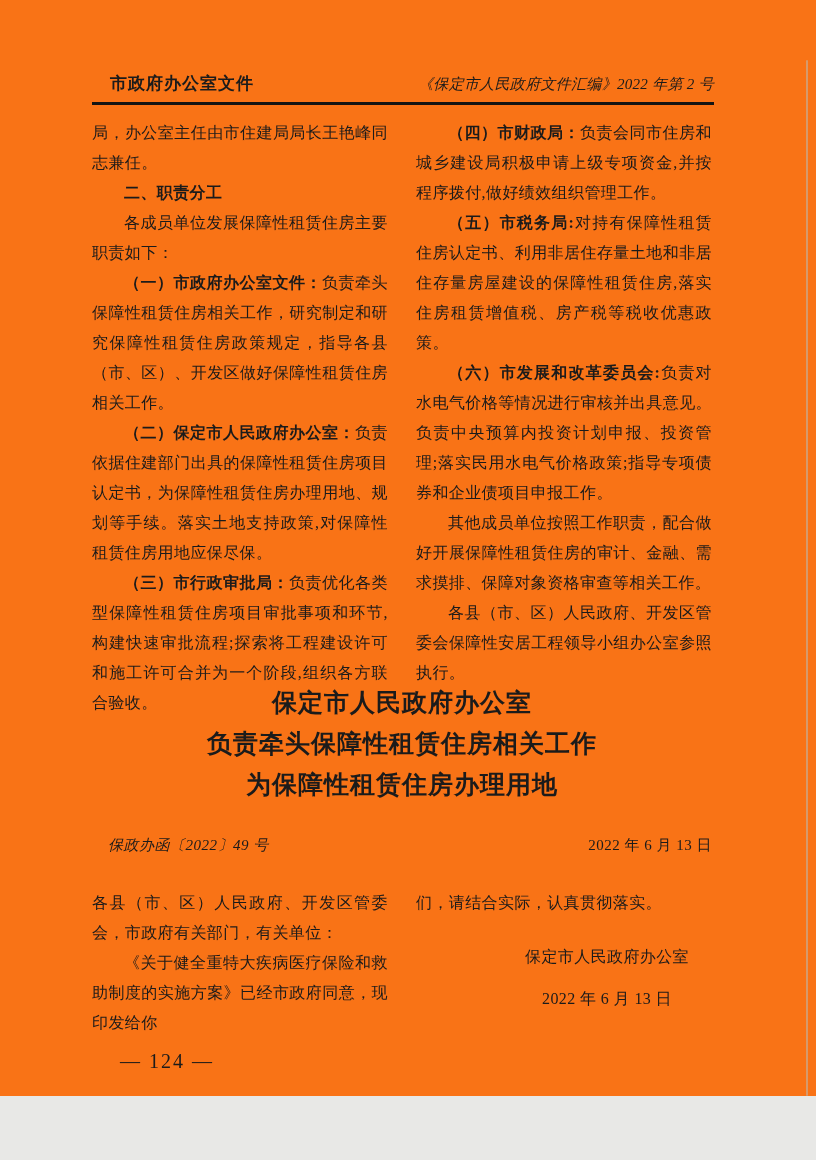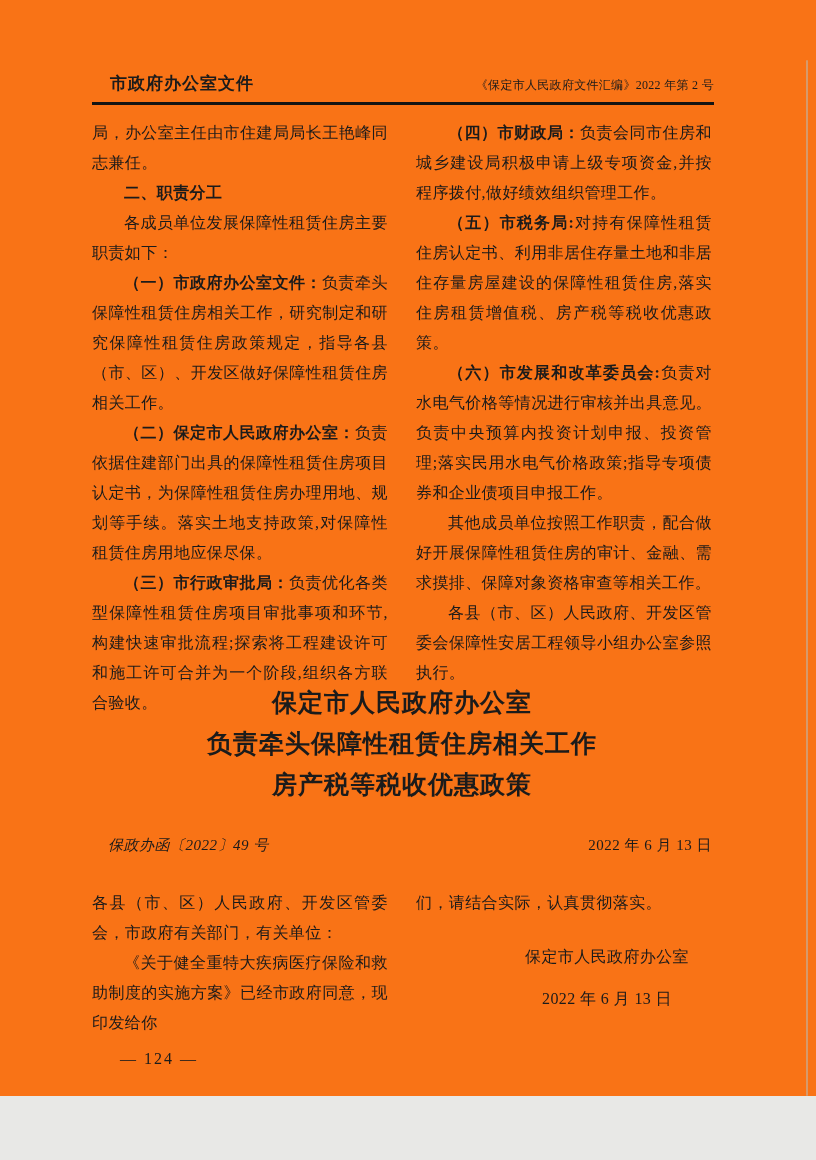--- a/index.html
+++ b/index.html
@@ -23,21 +23,21 @@
     display:flex;justify-content:space-between;align-items:flex-end;
     border-bottom:3px solid #141414;
     padding-bottom:7px;
   }
   .header-left{
     font-family:"Liberation Sans","DejaVu Sans",sans-serif;
     font-weight:bold;font-size:17px;letter-spacing:1px;
     padding-left:18px;
   }
   .header-right{
-    font-size:12px;letter-spacing:.3px;
+    font-size:15px;font-style:italic;letter-spacing:.3px;
     padding-bottom:1px;
   }
   
   .cols{
     position:absolute;left:92px;right:104px;
     display:flex;gap:28px;
   }
   .cols-top{top:118px;}
   .cols-bottom{top:888px;}
   .col{flex:1 1 0;min-width:0;}
@@ -66,21 +66,21 @@
   .signature{
     margin-top:24px;margin-left:86px;
     text-align:center;
     font-size:16px;line-height:30px;letter-spacing:.4px;
   }
   .signature div{margin:0;}
   .signature .sig-date{margin-top:12px;}
   
   .footer{
     position:absolute;left:120px;top:1050px;
-    font-size:16px;letter-spacing:2px;
+    font-size:20px;letter-spacing:2px;
   }
 </style>
 </head>
 <body>
 
 <div class="page">
   <div class="scan-line"></div>
 
   <div class="header">
     <div class="header-left">市政府办公室文件</div>
@@ -101,21 +101,21 @@
         <p class="para indent"><span class="head">（五）市税务局:</span><span>对持有保障性租赁住房认定书、利用非居住存量土地和非居住存量房屋建设的保障性租赁住房,落实住房租赁增值税、房产税等税收优惠政策。</span></p>
         <p class="para indent"><span class="head">（六）市发展和改革委员会:</span><span>负责对水电气价格等情况进行审核并出具意见。负责中央预算内投资计划申报、投资管理;落实民用水电气价格政策;指导专项债券和企业债项目申报工作。</span></p>
         <p class="para indent"><span>其他成员单位按照工作职责，配合做好开展保障性租赁住房的审计、金融、需求摸排、保障对象资格审查等相关工作。</span></p>
         <p class="para indent"><span>各县（市、区）人民政府、开发区管委会保障性安居工程领导小组办公室参照执行。</span></p>
       </div>
   </div>
 
   <div class="doc-title">
     <div>保定市人民政府办公室</div>
     <div>负责牵头保障性租赁住房相关工作</div>
-    <div>房产税等税收优惠政策</div>
+    <div>为保障性租赁住房办理用地</div>
   </div>
 
   <div class="docinfo">
     <div class="doc-number">保政办函〔2022〕49 号</div>
     <div class="doc-date">2022 年 6 月 13 日</div>
   </div>
 
   <div class="cols cols-bottom">
     <div class="col">
         <p class="para"><span>各县（市、区）人民政府、开发区管委会，市政府有关部门，有关单位：</span></p>

